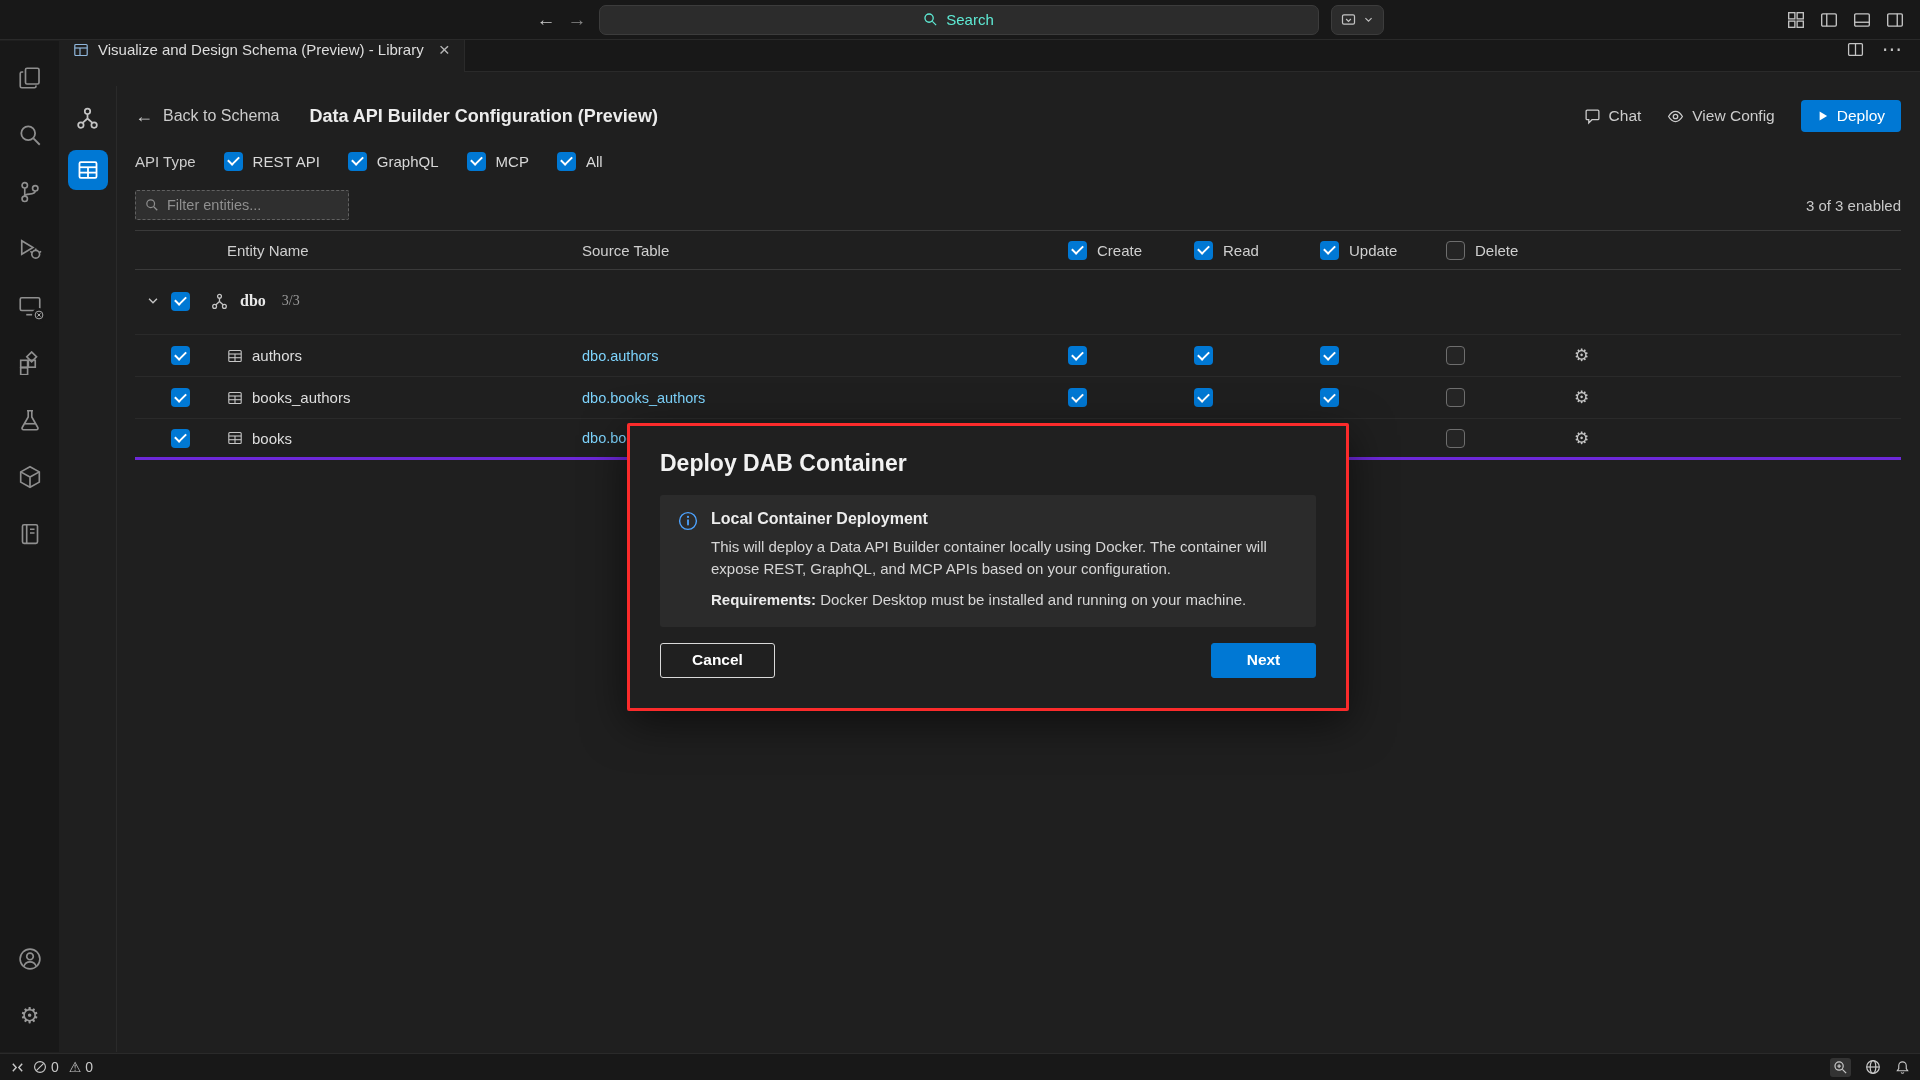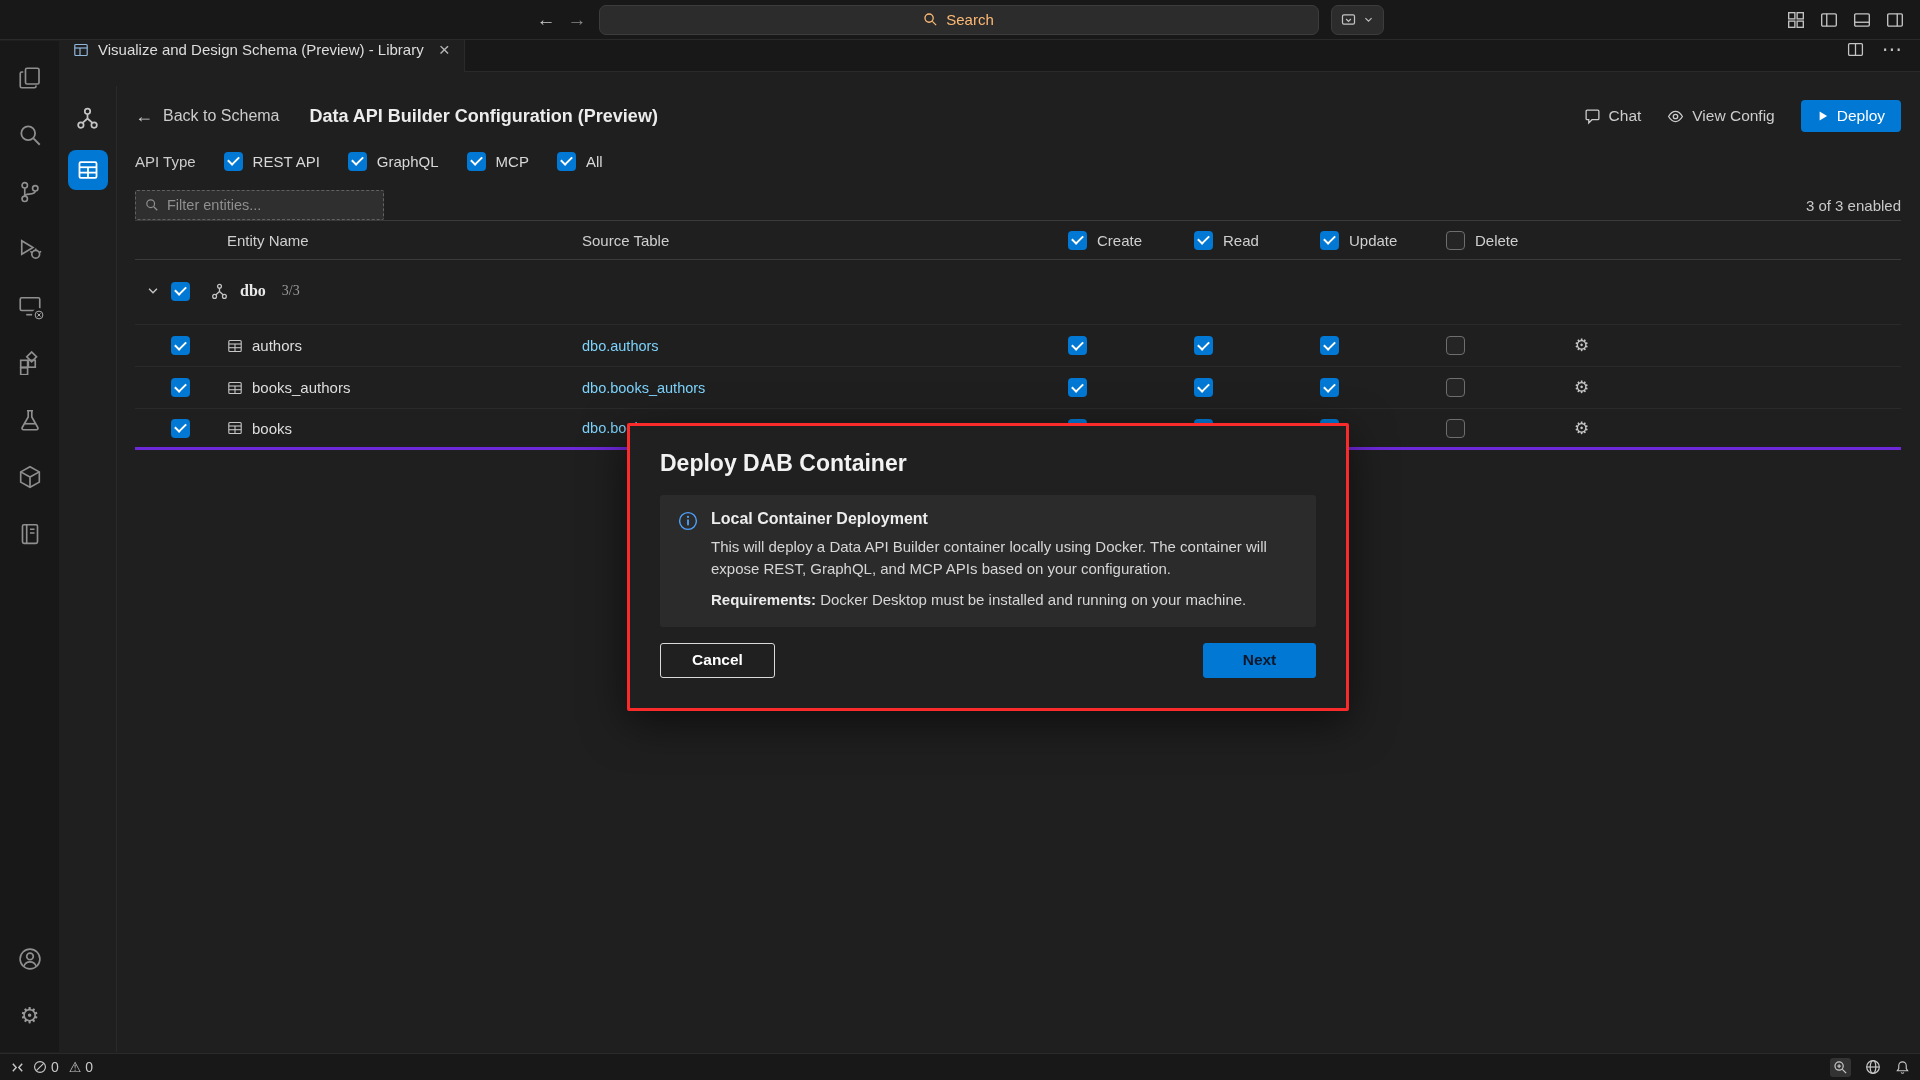--- a/index.html
+++ b/index.html
@@ -9,21 +9,21 @@
     font-family:"Liberation Sans","DejaVu Sans",sans-serif;
     font-size:15px; color:#cccccc; position:relative;
   }
   svg { display:block; }
 
   
   .titlebar{position:absolute;top:0;left:0;right:0;height:40px;background:#181818;border-bottom:1px solid #2a2a2a;display:grid;grid-template-columns:1fr auto 1fr;align-items:center;z-index:5;}
   .tb-center{display:flex;align-items:center;gap:12px;}
   .navarrow{font-size:19px;color:#cccccc;cursor:default;line-height:1;}
   .navarrow.dim{color:#8a8a8a;}
-  .searchbox{width:720px;height:30px;background:#2c2c2c;border:1px solid #3c3c3c;border-radius:7px;display:flex;align-items:center;justify-content:center;gap:8px;color:#fdba74;font-size:15px;}
+  .searchbox{width:720px;height:30px;background:#2c2c2c;border:1px solid #3c3c3c;border-radius:7px;display:flex;align-items:center;justify-content:center;gap:8px;color:#5eead4;font-size:15px;}
   .tb-dropdown{height:30px;background:#2c2c2c;border:1px solid #3c3c3c;border-radius:7px;display:flex;align-items:center;gap:7px;padding:0 9px;color:#c3c3c3;}
   .tb-right{display:flex;gap:15px;justify-content:flex-end;padding-right:16px;color:#c3c3c3;}
   .tb-right span{display:flex;}
 
   
   .activitybar{position:absolute;top:41px;left:0;width:59px;bottom:28px;background:#181818;display:flex;flex-direction:column;align-items:center;padding-top:8px;z-index:4;}
   .ab-item{width:48px;height:57px;display:flex;align-items:center;justify-content:center;color:#8f8f8f;position:relative;cursor:pointer;}
   .ab-item .badge{position:absolute;right:8px;bottom:12px;width:14px;height:14px;border-radius:50%;background:#181818;display:flex;align-items:center;justify-content:center;color:#a8a8a8;}
   .ab-bottom{margin-top:auto;display:flex;flex-direction:column;align-items:center;padding-bottom:8px;}
   .gear-glyph{font-size:22px;color:#9a9a9a;line-height:1;}
@@ -57,28 +57,28 @@
   .opt-label{color:#d8d8d8;font-size:15px;}
 
   
   .cb{width:19px;height:19px;border-radius:4px;display:inline-flex;align-items:center;justify-content:center;flex:none;cursor:pointer;}
   .cb.checked{background:#0078d4;}
   .cb.checked::after{content:'';width:5px;height:9px;border-right:2px solid #ffffff;border-bottom:2px solid #ffffff;transform:rotate(45deg);margin-bottom:3px;}
   .cb.unchecked{background:#252525;border:1px solid #6e6e6e;}
 
   
   .filter-row{display:flex;align-items:center;justify-content:space-between;margin-top:12px;}
-  .filter-box{width:249px;height:30px;background:#2f2f2f;border:1px dashed #616161;border-radius:2px;display:flex;align-items:center;gap:8px;padding:0 9px;color:#8f8f8f;}
+  .filter-box{width:214px;height:30px;background:#2f2f2f;border:1px dashed #616161;border-radius:2px;display:flex;align-items:center;gap:8px;padding:0 9px;color:#8f8f8f;}
   .filter-box input{background:transparent;border:none;outline:none;color:#d0d0d0;font-family:inherit;font-size:14.5px;width:100%;}
   .filter-box input::placeholder{color:#8f8f8f;}
   .enabled-summary{color:#c8c8c8;font-size:15px;}
 
   
   .grid-cols{display:grid;grid-template-columns:36px 40px 371px 486px 126px 126px 126px 126px 1fr;align-items:center;}
-  .table{}
+  .table{margin-top:10px;}
   .thead{height:40px;border-top:1px solid #3a3a3a;border-bottom:1px solid #3a3a3a;color:#cfcfcf;font-size:15px;}
   .th-entity{padding-left:16px;}
   .act-head{display:flex;align-items:center;gap:10px;}
   .group-row{height:42px;margin-top:10px;font-family:Liberation Serif, serif;}
   .chev-cell{display:flex;justify-content:center;color:#c5c5c5;cursor:pointer;}
   .cb-cell{display:flex;}
   .group-entity{display:flex;align-items:center;gap:12px;color:#c5c5c5;}
   .group-name{font-weight:700;font-size:16px;color:#e9e9e9;}
   .group-count{color:#9a9a9a;font-size:14px;margin-left:4px;}
   .rows{margin-top:12px;}
@@ -96,21 +96,21 @@
   .modal-title{font-size:23px;font-weight:700;color:#f2f2f2;}
   .info-box{margin-top:18px;background:#2b2b2b;border-radius:3px;padding:15px 20px 17px 18px;display:flex;gap:13px;}
   .info-icon{color:#4da3ff;flex:none;margin-top:1px;}
   .info-title{font-weight:700;font-size:16px;color:#ededed;}
   .info-body{margin-top:8px;font-size:15px;color:#d6d6d6;line-height:1.45;}
   .info-req{margin-top:9px;font-size:15px;color:#d6d6d6;line-height:1.4;}
   .info-req b{color:#ececec;}
   .modal-actions{display:flex;justify-content:space-between;gap:10px;margin-top:16px;}
   .btn{height:35px;border-radius:3px;font-family:inherit;font-size:15.5px;font-weight:600;cursor:pointer;display:flex;align-items:center;justify-content:center;}
   .btn-cancel{width:115px;background:transparent;border:1px solid #d9d9d9;color:#ffffff;}
-  .btn-next{width:113px;background:#0078d4;border:1px solid #0078d4;color:#0f172a;margin-left:38px;}
+  .btn-next{width:105px;background:#0078d4;border:1px solid #0078d4;color:#ffffff;margin-left:38px;}
 
   
   .statusbar{position:absolute;left:0;right:0;bottom:0;height:27px;background:#181818;border-top:1px solid #2a2a2a;display:flex;align-items:center;color:#c8c8c8;font-size:14px;padding:0 10px;gap:8px;z-index:6;}
   .sb-item{display:flex;align-items:center;gap:4px;cursor:pointer;}
   .sb-right{margin-left:auto;display:flex;align-items:center;gap:14px;}
   .warn-glyph{font-size:14px;line-height:1;}
   .zoom-chip{background:#333333;border-radius:3px;padding:2px 3px;display:flex;}
 </style>
 </head>
 <body>

